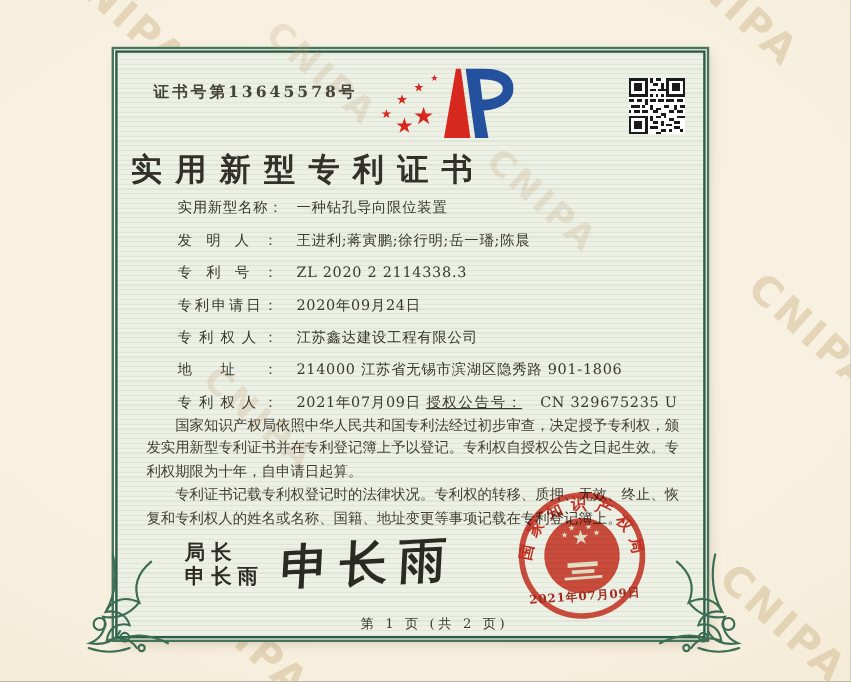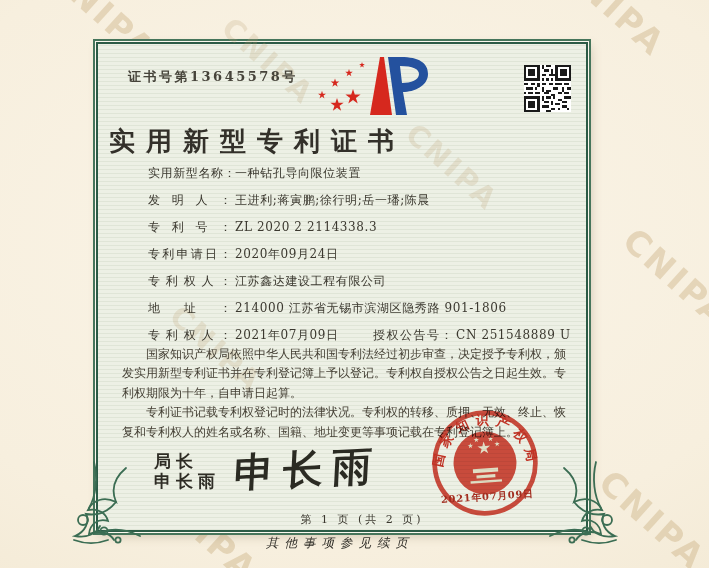--- a/index.html
+++ b/index.html
@@ -27,22 +27,22 @@
   .certno{position:absolute;left:30px;top:24px;font-size:13px;letter-spacing:2.5px;color:#46433a;font-weight:bold;}
   .qr{position:absolute;right:15px;top:21px;width:47px;height:47px;}
   .logo{position:absolute;left:202px;top:13px;width:128px;height:60px;}
   .title{
     position:absolute;left:0;right:0;top:80px;margin:0;text-align:left;
     font-size:26px;font-weight:700;letter-spacing:11px;text-indent:11px;color:#33302a;
   }
   .fields{position:absolute;left:50px;right:26px;top:116px;}
   .frow{height:27px;line-height:27px;font-size:12px;color:#3b382f;letter-spacing:.6px;white-space:nowrap;}
   .frow .lbl{display:inline-block;width:84px;text-align:justify;text-align-last:justify;vertical-align:top;}
-  .frow .val{margin-left:3px;}
-  .frow .lbl.second{margin-left:30px;width:80px;}
+  .frow .val{margin-left:15px;}
+  .frow .lbl.second{width:80px;text-decoration:underline;}
   .bodytext{
     position:absolute;left:24px;right:20px;top:301px;
     font-size:12px;line-height:1.62;color:#433e33;text-align:justify;
   }
   .bodytext p{margin:0;text-indent:2em;}
   .sig{position:absolute;left:56px;top:407px;font-size:17px;font-weight:700;letter-spacing:5px;color:#2e2c25;line-height:20px;}
   .autograph{
     position:absolute;left:136px;top:398px;font-size:40px;font-weight:700;
     letter-spacing:9px;color:#17160f;transform:rotate(-3deg) skewX(-6deg);opacity:.9;
   }
@@ -128,21 +128,21 @@
         <span class="lbl">专利申请日：</span><span class="val">2020年09月24日</span>
       </div>
       <div class="frow">
         <span class="lbl">专利权人：</span><span class="val">江苏鑫达建设工程有限公司</span>
       </div>
       <div class="frow">
         <span class="lbl">地址：</span><span class="val">214000 江苏省无锡市滨湖区隐秀路 901-1806</span>
       </div>
       <div class="frow">
         <span class="lbl">专利权人：</span><span class="val">2021年07月09日</span>
-        <span class="lbl second">授权公告号：</span><span class="val">CN 251548889 U</span>
+        <span class="lbl second">授权公告号：</span><span class="val">CN 329675235 U</span>
       </div>
     </div>
 
     <div class="bodytext">
       <p>国家知识产权局依照中华人民共和国专利法经过初步审查，决定授予专利权，颁发实用新型专利证书并在专利登记簿上予以登记。专利权自授权公告之日起生效。专利权期限为十年，自申请日起算。</p>
       <p>专利证书记载专利权登记时的法律状况。专利权的转移、质押、无效、终止、恢复和专利权人的姓名或名称、国籍、地址变更等事项记载在专利登记簿上。</p>
     </div>
 
     <div class="sig">
       <div>局长</div>
@@ -196,14 +196,13 @@
       <path d="M70,12 C58,22 55,34 60,46 C48,40 37,44 32,54 C42,52 50,57 52,65 C42,62 34,68 33,78 C43,74 53,76 58,84"></path>
       <path d="M60,46 C52,56 42,60 30,58 C34,66 29,76 19,80 C31,82 40,78 44,70"></path>
       <path d="M18,84 C29,88 41,88 52,84"></path>
       <path d="M84,80 C70,73 57,72 46,76"></path>
       <circle cx="27" cy="64" r="5"></circle>
       <circle cx="48" cy="75" r="3.6"></circle>
       <circle cx="62" cy="84" r="2.6"></circle>
     </g>
   </svg>
 
-  <div class="note">其他事项参见续页</div>
 </div>
 
 </body></html>

